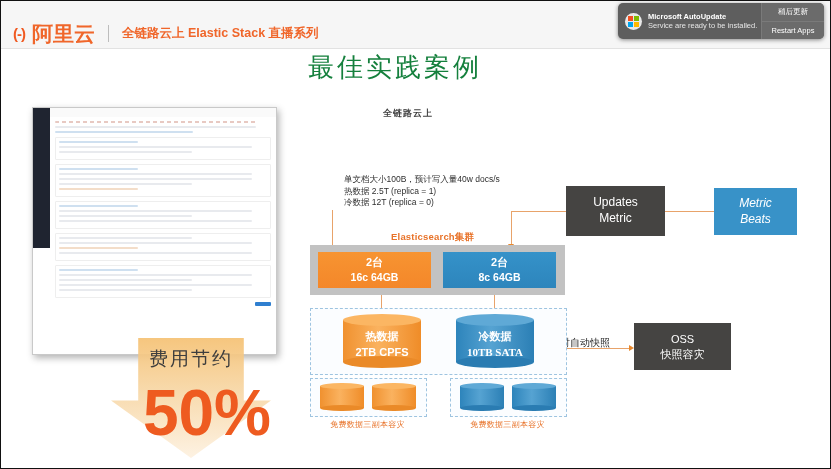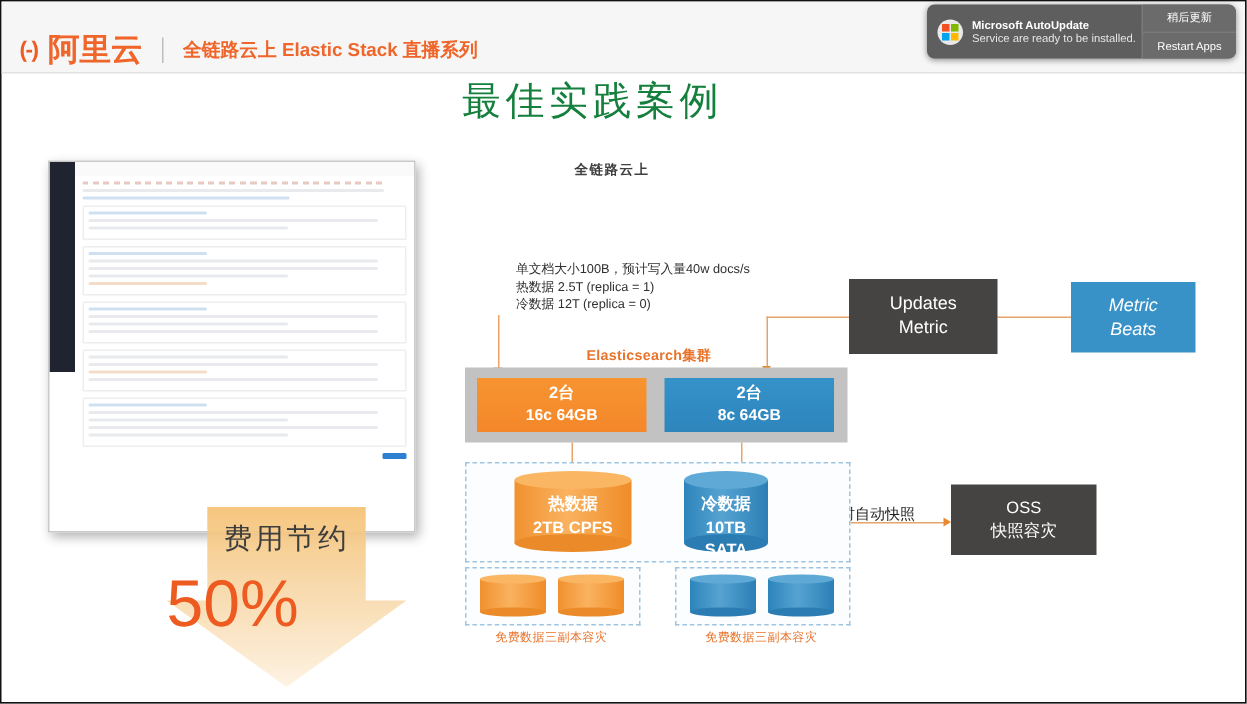--- a/index.html
+++ b/index.html
@@ -215,23 +215,23 @@
     width: 160px;
     text-align: center;
     font-size: 19px;
     color: #3d3d3d;
     letter-spacing: 2px;
   }
   .cost-value {
     position: absolute;
     left: 0; top: 43px;
     width: 160px;
-    text-align: left;
-    font-size: 44px;
-    font-weight: normal;
+    text-align: right;
+    font-size: 64px;
+    font-weight: bold;
     color: #ee5b20;
     line-height: 1;
   }
 
   
   .diagram {
     position: absolute;
     left: 295px; top: 165px;
     width: 530px; height: 290px;
   }
@@ -384,21 +384,21 @@
     text-align: center;
     color: #ffffff;
     font-size: 11px;
     font-weight: bold;
     line-height: 1.4;
     z-index: 2;
   }
   .cyl-text .sub { font-size: 11px; }
 
   .big-cyl-hot { left: 47px; top: 148px; width: 78px; height: 54px; }
-  .big-cyl-cold { left: 160px; top: 148px; width: 56px; height: 54px; }
+  .big-cyl-cold { left: 160px; top: 148px; width: 78px; height: 54px; font-family: Liberation Serif, serif; }
   .sm1 { left: 24px; top: 217px; width: 44px; height: 28px; }
   .sm2 { left: 76px; top: 217px; width: 44px; height: 28px; }
   .sm3 { left: 164px; top: 217px; width: 44px; height: 28px; }
   .sm4 { left: 216px; top: 217px; width: 44px; height: 28px; }
 
   .repl-label {
     position: absolute;
     font-size: 8px;
     color: #e8732a;
     width: 115px;

